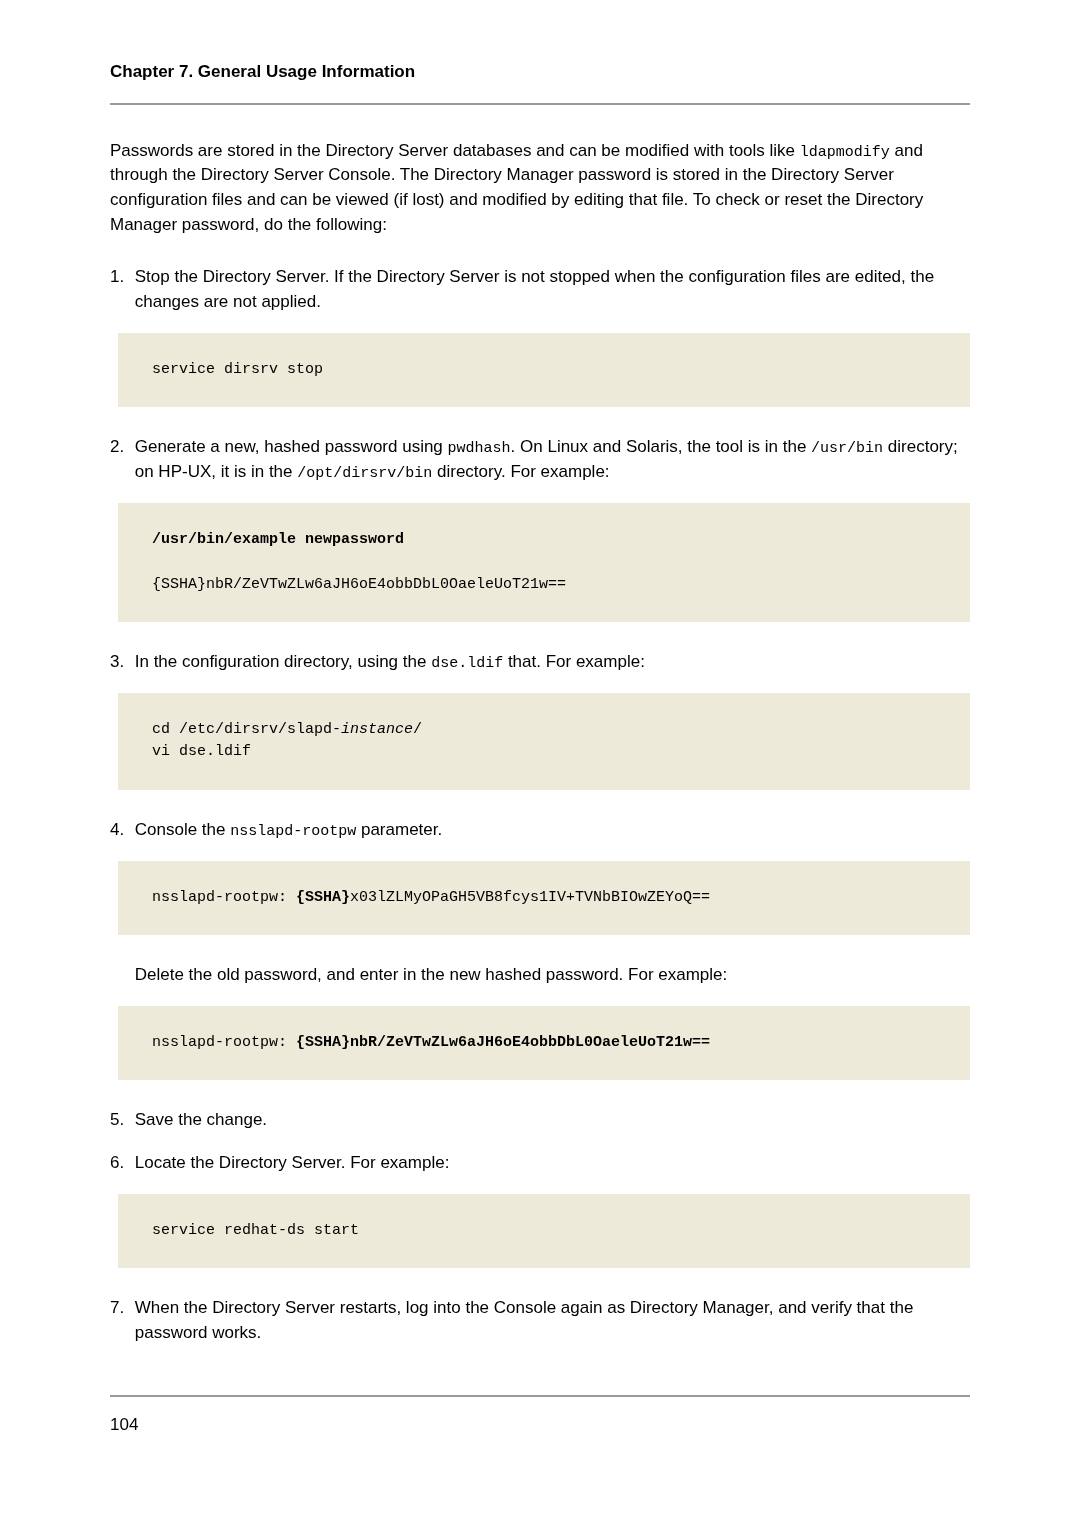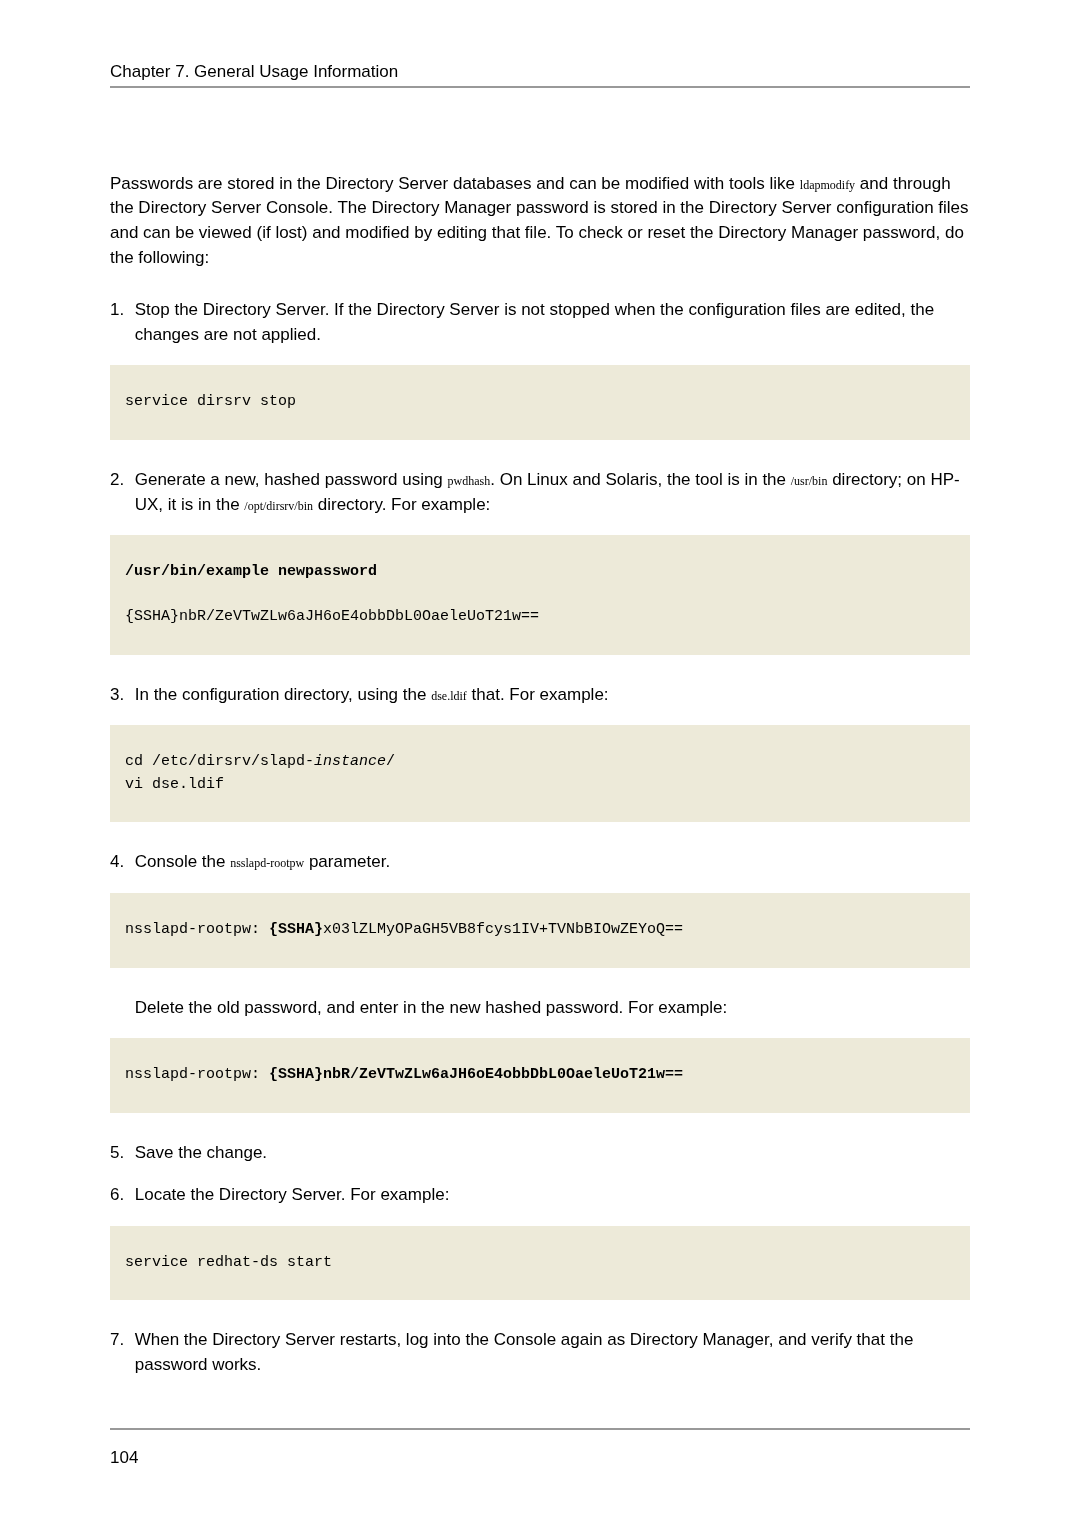--- a/index.html
+++ b/index.html
@@ -5,53 +5,53 @@
   body {
     font-family: "Liberation Sans", "DejaVu Sans", Arial, sans-serif;
     font-size: 17px;
     color: #000;
     background: #fff;
     margin: 0;
     padding: 60px 110px 40px 110px;
     line-height: 1.45;
   }
   .header-title {
-    font-weight: normal;
+    font-weight: bold;
     font-size: 17px;
-    padding-bottom: 1px;
+    padding-bottom: 18px;
     border-bottom: 2px solid #999;
-    margin-bottom: 84px;
+    margin-bottom: 34px;
   }
   .para {
     margin: 0 0 28px 0;
   }
   .step {
     margin: 0 0 18px 0;
   }
   .step-num {
     display: inline-block;
     width: 20px;
     vertical-align: top;
   }
   .step-text {
     display: inline-block;
     width: calc(100% - 26px);
     vertical-align: top;
   }
   .code-inline {
-    font-family: Liberation Serif, serif;
-    font-size: 12px;
+    font-family: Liberation Mono, monospace;
+    font-size: 15px;
   }
   .code-block {
     background: #edead9;
-    padding: 26px 15px;
+    padding: 26px 34px;
     font-family: "Liberation Mono", "DejaVu Sans Mono", monospace;
     font-size: 15px;
     white-space: pre;
-    margin: 0 0 28px 0;
+    margin: 0 0 28px 8px;
     line-height: 1.5;
   }
   .code-block .bold {
     font-weight: bold;
   }
   .code-block .italic {
     font-style: italic;
   }
   .footer-line {
     border-top: 2px solid #999;

